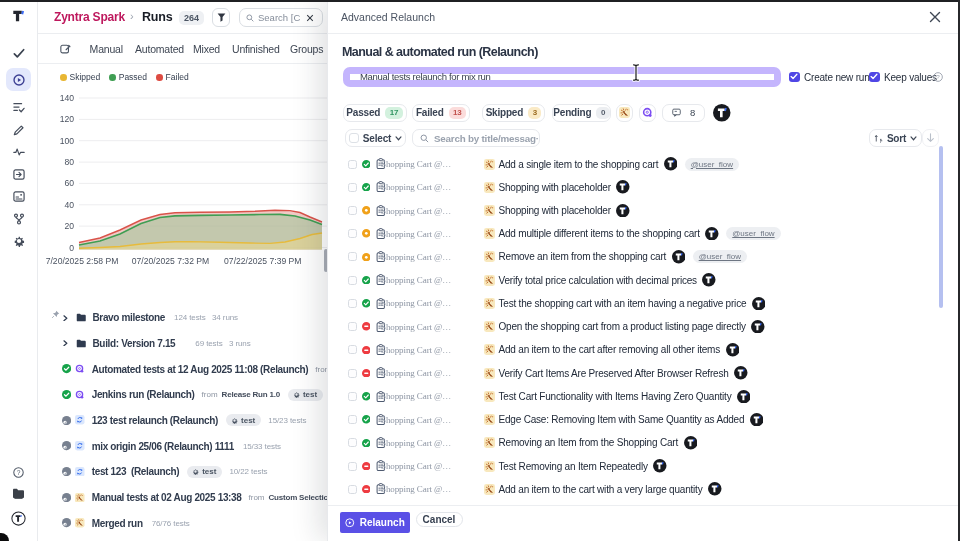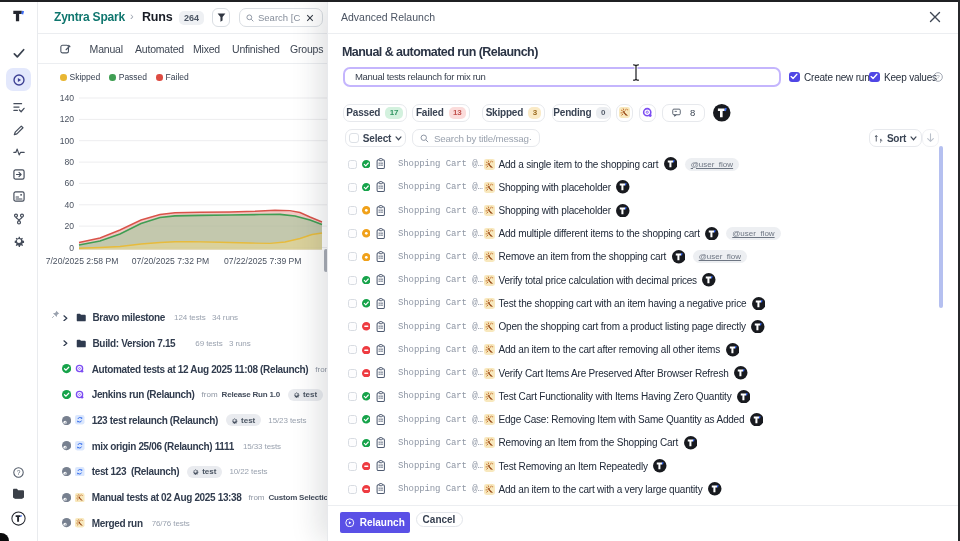--- a/index.html
+++ b/index.html
@@ -4,21 +4,21 @@
 html,body { width:960px; height:541px; overflow:hidden; background:#fff;
   font-family:"Liberation Sans", sans-serif; -webkit-font-smoothing:antialiased; }
 #stage { position:relative; width:960px; height:541px; overflow:hidden; background:#fff; }
 #topline { position:absolute; left:0; top:0; width:960px; height:1.5px; background:#1f2023; z-index:60; }
 #rightline { position:absolute; right:0; top:0; width:2px; height:541px; background:#27282b; z-index:60; }
 #sidebar { position:absolute; left:0; top:0; width:38px; height:541px; border-right:1px solid #e9ebee; background:#fff; z-index:5; }
 #corner { position:absolute; left:0; top:533px; width:9px; height:8px; background:#0b0b0c; border-top-right-radius:8px; z-index:70; }
 
 
 #topbar { position:absolute; left:38px; top:0; width:289px; height:34px; border-bottom:1px solid #ebedf0; background:#fff; box-shadow:0 1px 3px rgba(30,40,60,0.05); }
-#crumb1 { position:absolute; left:54px; top:10px; font-size:12px; font-weight:700; color:#0f766e; letter-spacing:-0.2px; }
+#crumb1 { position:absolute; left:54px; top:10px; font-size:12px; font-weight:700; color:#be185d; letter-spacing:-0.2px; }
 #crumbsep { position:absolute; left:130px; top:10px; font-size:11px; color:#9ca3af; }
 #crumb2 { position:absolute; left:142px; top:10px; font-size:12.5px; font-weight:700; color:#181c25; letter-spacing:-0.2px; }
 #badge264 { position:absolute; left:179px; top:11px; background:#eef0f3; border-radius:5px; font-size:9px; font-weight:700; color:#4b5563; padding:2px 5px; }
 #fbtn { position:absolute; left:212px; top:8px; width:18px; height:19px; border:1px solid #dadee3; border-radius:6px; display:flex; align-items:center; justify-content:center; }
 #tsearch { position:absolute; left:239px; top:8px; width:84px; height:19px; border:1px solid #dadee3; border-radius:7px; display:flex; align-items:center; padding-left:6px; color:#868e9b; font-size:9.5px; gap:4px; }
 
 
 #tabs { position:absolute; left:38px; top:34px; width:289px; height:30px; border-bottom:1px solid #eceef1; background:#fff; }
 .tab { position:absolute; top:9px; font-size:10.5px; font-weight:500; color:#3e4653; letter-spacing:-0.2px; }
 
@@ -41,36 +41,36 @@
 .pill { margin-left:8px; background:#e9ebef; border-radius:7px; font-size:8px; font-weight:600; color:#4b5563; padding:1.5px 6px 1.5px 5px; display:inline-flex; align-items:center; gap:3px; }
 #pagescroll { position:absolute; left:324px; top:249px; width:3.5px; height:23px; border-radius:2px; background:#a9aeb7; z-index:6; }
 
 
 #modal { position:absolute; left:327px; top:0; width:633px; height:541px; background:#fff;
   box-shadow:-9px 0 26px rgba(25,30,40,0.13); border-left:1px solid #e7e9ec; z-index:10; }
 #mhead { position:absolute; left:0; top:0; width:100%; height:34px; border-bottom:1px solid #eceef1; }
 #mhead span { position:absolute; left:13px; top:11px; font-size:10.5px; color:#4a5362; }
 #mclose { position:absolute; left:600px; top:10px; width:14px; height:14px; }
 #mh1 { position:absolute; left:14px; top:45px; font-size:12.5px; font-weight:700; color:#2b3445; letter-spacing:-0.55px; }
-#minput { position:absolute; left:15px; top:66.5px; width:438px; height:20.5px; border:2px solid #c4b5fd; border-radius:7px; background:#fff; display:flex; align-items:center; padding-left:10px; font-size:9.5px; letter-spacing:-0.3px; color:#3a4250; }
+#minput { position:absolute; left:15px; top:66.5px; width:438px; height:20.5px; border:7px solid #c4b5fd; border-radius:7px; background:#fff; display:flex; align-items:center; padding-left:10px; font-size:9.5px; letter-spacing:-0.3px; color:#3a4250; }
 .bluecb { position:absolute; width:10.5px; height:10.5px; border-radius:3px; background:#4f46e5; top:71.5px; }
 .bluecb svg { position:absolute; left:1.2px; top:1.7px; }
 .cblabel { position:absolute; top:71.5px; font-size:10px; font-weight:500; color:#272f3d; letter-spacing:-0.2px; }
 #qmark { position:absolute; left:604.5px; top:71.5px; width:10px; height:10px; }
 
 .chip { position:absolute; top:103.5px; height:18.5px; border:1px solid #e7e9ed; border-radius:7px;
   display:flex; align-items:center; justify-content:center; gap:5px; font-size:10px; font-weight:600; color:#3a4454; letter-spacing:-0.2px; background:#fff; }
 .cbadge { border-radius:5px; font-size:8px; font-weight:700; padding:1.5px 4.5px; }
 .chip2 { top:129px; height:18px; }
 
 .trow { position:absolute; left:0; width:610px; height:23.2px; margin-top:-11.6px; display:flex; align-items:center; white-space:nowrap; }
 .cb { position:absolute; left:19.5px; width:9px; height:9px; border:1px solid #d8dce2; border-radius:2.5px; background:#fdfdfe; }
 .st { position:absolute; left:33.5px; width:8.6px; height:8.6px; display:flex; }
 .clip { position:absolute; left:47.5px; display:flex; }
-.mono { position:absolute; left:70px; font-family:Liberation Mono, monospace; font-size:9px; color:#8e96a4; letter-spacing:-0.1px; }
+.mono { position:absolute; left:53px; font-family:Liberation Serif, serif; font-size:9px; color:#8e96a4; letter-spacing:-0.1px; }
 .spark { position:absolute; left:156px; width:11px; height:11px; display:flex; }
 .tgroup { position:absolute; left:170.5px; display:flex; align-items:center; gap:5.5px; }
 .ttl { font-size:10px; color:#212a39; letter-spacing:-0.2px; }
 .ticn { display:flex; }
 .ubadge { margin-left:2px;text-decoration:underline; }
 .ubadge { background:#edeff2; border-radius:7px; font-size:8px; color:#6e7683; padding:2px 6px; }
 
 #mscroll { position:absolute; left:610.5px; top:146px; width:4.5px; height:162px; border-radius:2.5px; background:#b5c0f0; }
 #mfoot { position:absolute; left:0; top:505px; width:633px; height:36px; border-top:1px solid #eceef1; background:#fff; }
 #relbtn { position:absolute; left:12px; top:5.5px; width:70px; height:21.5px; background:#5a50e6; border-radius:2px;
@@ -468,21 +468,21 @@
       </div>
     <div style="position:absolute;left:385px;top:104px"><svg width="17.5" height="17.5" viewBox="0 0 20 20">
           <circle cx="10" cy="10" r="10" fill="#181a1f"></circle>
           <path d="M5.6 5.2 H13.4 V8.0 H11.0 V15.2 H8.0 V8.0 H5.6 Z" fill="#fff"></path>
           <path d="M13.9 4.4 l1.8 0.5 -0.9 3.3 -1.8 -0.5 Z" fill="#3b6bf6"></path>
         </svg></div>
 
     <div class="chip chip2" style="left:17px;width:61px;gap:4px"><span style="width:10px;height:10px;border:1px solid #dde1e6;border-radius:3px"></span>Select <svg width="7" height="5" viewBox="0 0 8 6">
           <path d="M1 1 L4 4.5 L7 1" fill="none" stroke="#3f4856" stroke-width="1.4" stroke-linecap="round"></path>
         </svg></div>
-    <div class="chip chip2" style="left:84px;width:128px;justify-content:flex-start;padding-left:7px;font-weight:400;color:#9aa2ae;gap:5px">
+    <div class="chip chip2" style="left:84px;width:128px;justify-content:flex-start;padding-left:7px;font-weight:700;color:#9aa2ae;gap:5px">
       <svg width="9" height="9" viewBox="0 0 12 12">
           <circle cx="5" cy="5" r="3.6" fill="none" stroke="#8a92a0" stroke-width="1.3"></circle>
           <path d="M7.8 7.8 L10.8 10.8" stroke="#8a92a0" stroke-width="1.3"></path>
         </svg>
       <span style="font-size:9.8px">Search by title/messag·</span>
       </div>
     <div class="chip chip2" style="left:541px;width:53px;gap:4px">
       <svg width="9" height="9" viewBox="0 0 12 12">
           <path d="M3 10 V2 M3 2 L1.4 4 M3 2 L4.6 4" fill="none" stroke="#3f4856" stroke-width="1.1"></path>
           <path d="M8 7.2 h2 M8 9 h3 M8 10.8 h1.2" stroke="#3f4856" stroke-width="1.1"></path>

